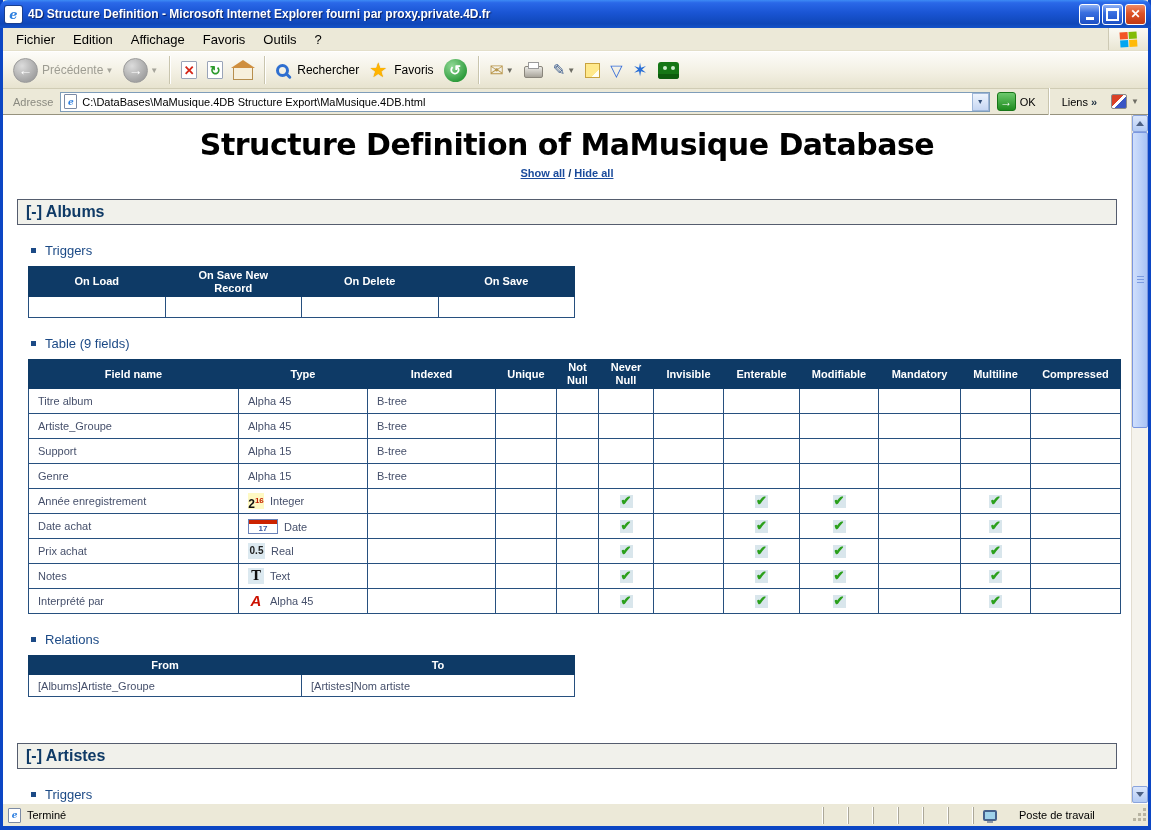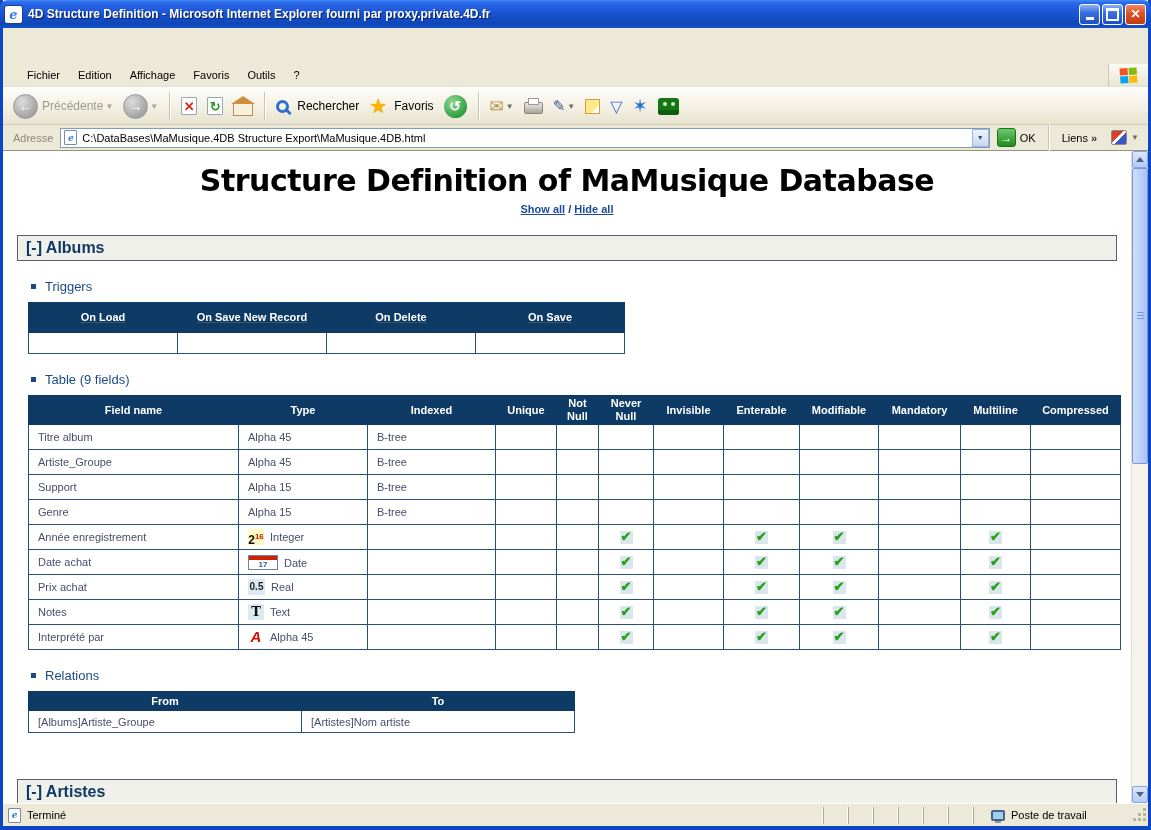--- a/index.html
+++ b/index.html
@@ -20,22 +20,22 @@
     text-shadow:1px 1px 1px rgba(0,0,30,.65); white-space:nowrap; overflow:hidden; }
   .winbtns { display:flex; gap:2px; }
   .wbtn { width:21px; height:21px; border:1px solid #fff; border-radius:3px; display:flex; align-items:center; justify-content:center;
     color:#fff; font-weight:bold; font-size:11px; }
   .wbtn.minb,.wbtn.maxb { background:linear-gradient(180deg,#8fb2f5 0%,#3a6fe0 40%,#1c4fc4 100%); }
   .wbtn.minb::after { content:""; width:8px; height:3px; background:#fff; margin-top:9px; }
   .wbtn.maxb::after { content:""; width:9px; height:8px; border:2px solid #fff; border-top-width:3px; }
   .wbtn.closeb { background:linear-gradient(180deg,#ee8a64 0%,#dd5226 45%,#c23a14 100%); font-size:12px; }
 
   
-  .menubar { height:23px; flex:0 0 23px; display:flex; align-items:center; background:#ece9d8; font-size:11px; padding-left:15px;
-    border-bottom:1px solid #e3dfca;margin-top:36px; }
+  .menubar { height:23px; flex:0 0 23px; display:flex; align-items:center; background:#ece9d8; font-size:13px; padding-left:4px;
+    border-bottom:1px solid #e3dfca; }
   .menu-item { padding:3px 9px; color:#000; cursor:default; }
   .menu-spacer { flex:1; }
   .win-logo-box { width:40px; align-self:stretch; display:flex; align-items:center; justify-content:center;
     border-left:1px solid #cdc9b4; background:linear-gradient(180deg,#fbfaf4,#e9e6d3); }
   .win-flag { width:17px; height:15px; display:grid; grid-template-columns:8px 8px; grid-template-rows:7px 7px; gap:1px; transform:rotate(-4deg); }
   .win-flag i:nth-child(1){background:#f35325;} .win-flag i:nth-child(2){background:#81bc06;}
   .win-flag i:nth-child(3){background:#05a6f0;} .win-flag i:nth-child(4){background:#ffba08;}
 
   
   .toolbar { height:38px; flex:0 0 38px; display:flex; align-items:center; padding:0 6px; gap:2px;
@@ -112,21 +112,21 @@
   .top-links a { color:#1a4b9c; text-decoration:underline; cursor:pointer; }
   .section-bar { margin:20px 14px 0 14px; border:1px solid #555d6e; background:#f1f1eb; padding:3px 8px;
     font-size:16px; font-weight:bold; color:#0f3a66; }
   .sub-h { margin:18px 0 8px 28px; display:flex; align-items:center; gap:9px; font-size:13px; color:#1c4a86; }
   .bullet { width:5px; height:5px; background:#1c4a86; display:inline-block; }
 
   table { border-collapse:collapse; font-size:11px; color:#46506b; margin-left:25px; table-layout:fixed; }
   th { background:#0e3a66; color:#fff; font-weight:bold; border:1px solid #0e3a66; text-align:center; font-size:11px; line-height:13px; }
   td { border:1px solid #27507f; background:#fff; padding:2px 9px; }
 
-  .triggers { width:597px;text-decoration:underline; }
+  .triggers { width:547px; }
   .triggers th { height:30px; padding:1px 18px; }
   .triggers td { height:21px; }
 
   .fields { width:1092px; }
   .fields th { height:29px; padding:1px 2px; }
   .fields td { height:25px; }
   .fields td.cell-check { text-align:center; padding:0; }
   .check { display:inline-block; width:13px; height:13px; background:#d9e6ec; color:#2ca01c; font-size:13px; line-height:12px; font-weight:bold; }
 
   .relations { width:547px; }
@@ -143,21 +143,21 @@
   .ticon-real { width:17px; height:16px; background:#dce9f0; font-weight:bold; font-size:10px; color:#222; line-height:16px; }
   .ticon-text { width:16px; height:16px; background:#dce9f0; font-family:"DejaVu Serif",serif; font-weight:bold; font-size:13px; color:#111; line-height:16px; }
   .ticon-alpha { width:16px; height:16px; color:#cc1100; font-style:italic; font-weight:bold; font-size:15px; line-height:16px; }
 
   .gap-lg { height:26px; }
 
   
   .statusbar { height:23px; flex:0 0 23px; background:#ece9d8; border-top:1px solid #fff; display:flex; align-items:center; font-size:11px; }
   .sb-left { flex:1; display:flex; align-items:center; gap:6px; padding-left:5px; }
   .sb-zone { width:25px; height:17px; border-left:1px solid #aca899; box-shadow:-1px 0 0 #fff; }
-  .sb-myzone { width:158px; height:17px; border-left:1px solid #aca899; box-shadow:-1px 0 0 #fff; display:flex; align-items:center; gap:6px; padding-left:17px; }
+  .sb-myzone { width:158px; height:17px; border-left:1px solid #aca899; box-shadow:-1px 0 0 #fff; display:flex; align-items:center; gap:22px; padding-left:9px; }
   .pc-icon { width:14px; height:11px; border:2px solid #46628c; border-radius:2px; background:#9fd2ea; position:relative; }
   .pc-icon::after { content:""; position:absolute; left:2px; right:2px; bottom:-4px; height:2px; background:#8b96a8; }
   .sb-grip { width:15px; height:15px; position:relative; margin-left:2px; }
   .sb-grip::before { content:""; position:absolute; right:2px; bottom:2px; width:3px; height:3px; background:#b8b4a2;
     box-shadow:-5px 0 0 #b8b4a2,0 -5px 0 #b8b4a2,-10px 0 0 #b8b4a2,-5px -5px 0 #b8b4a2,0 -10px 0 #b8b4a2; }
 </style>
 </head>
 <body>
 
 <div class="window">

